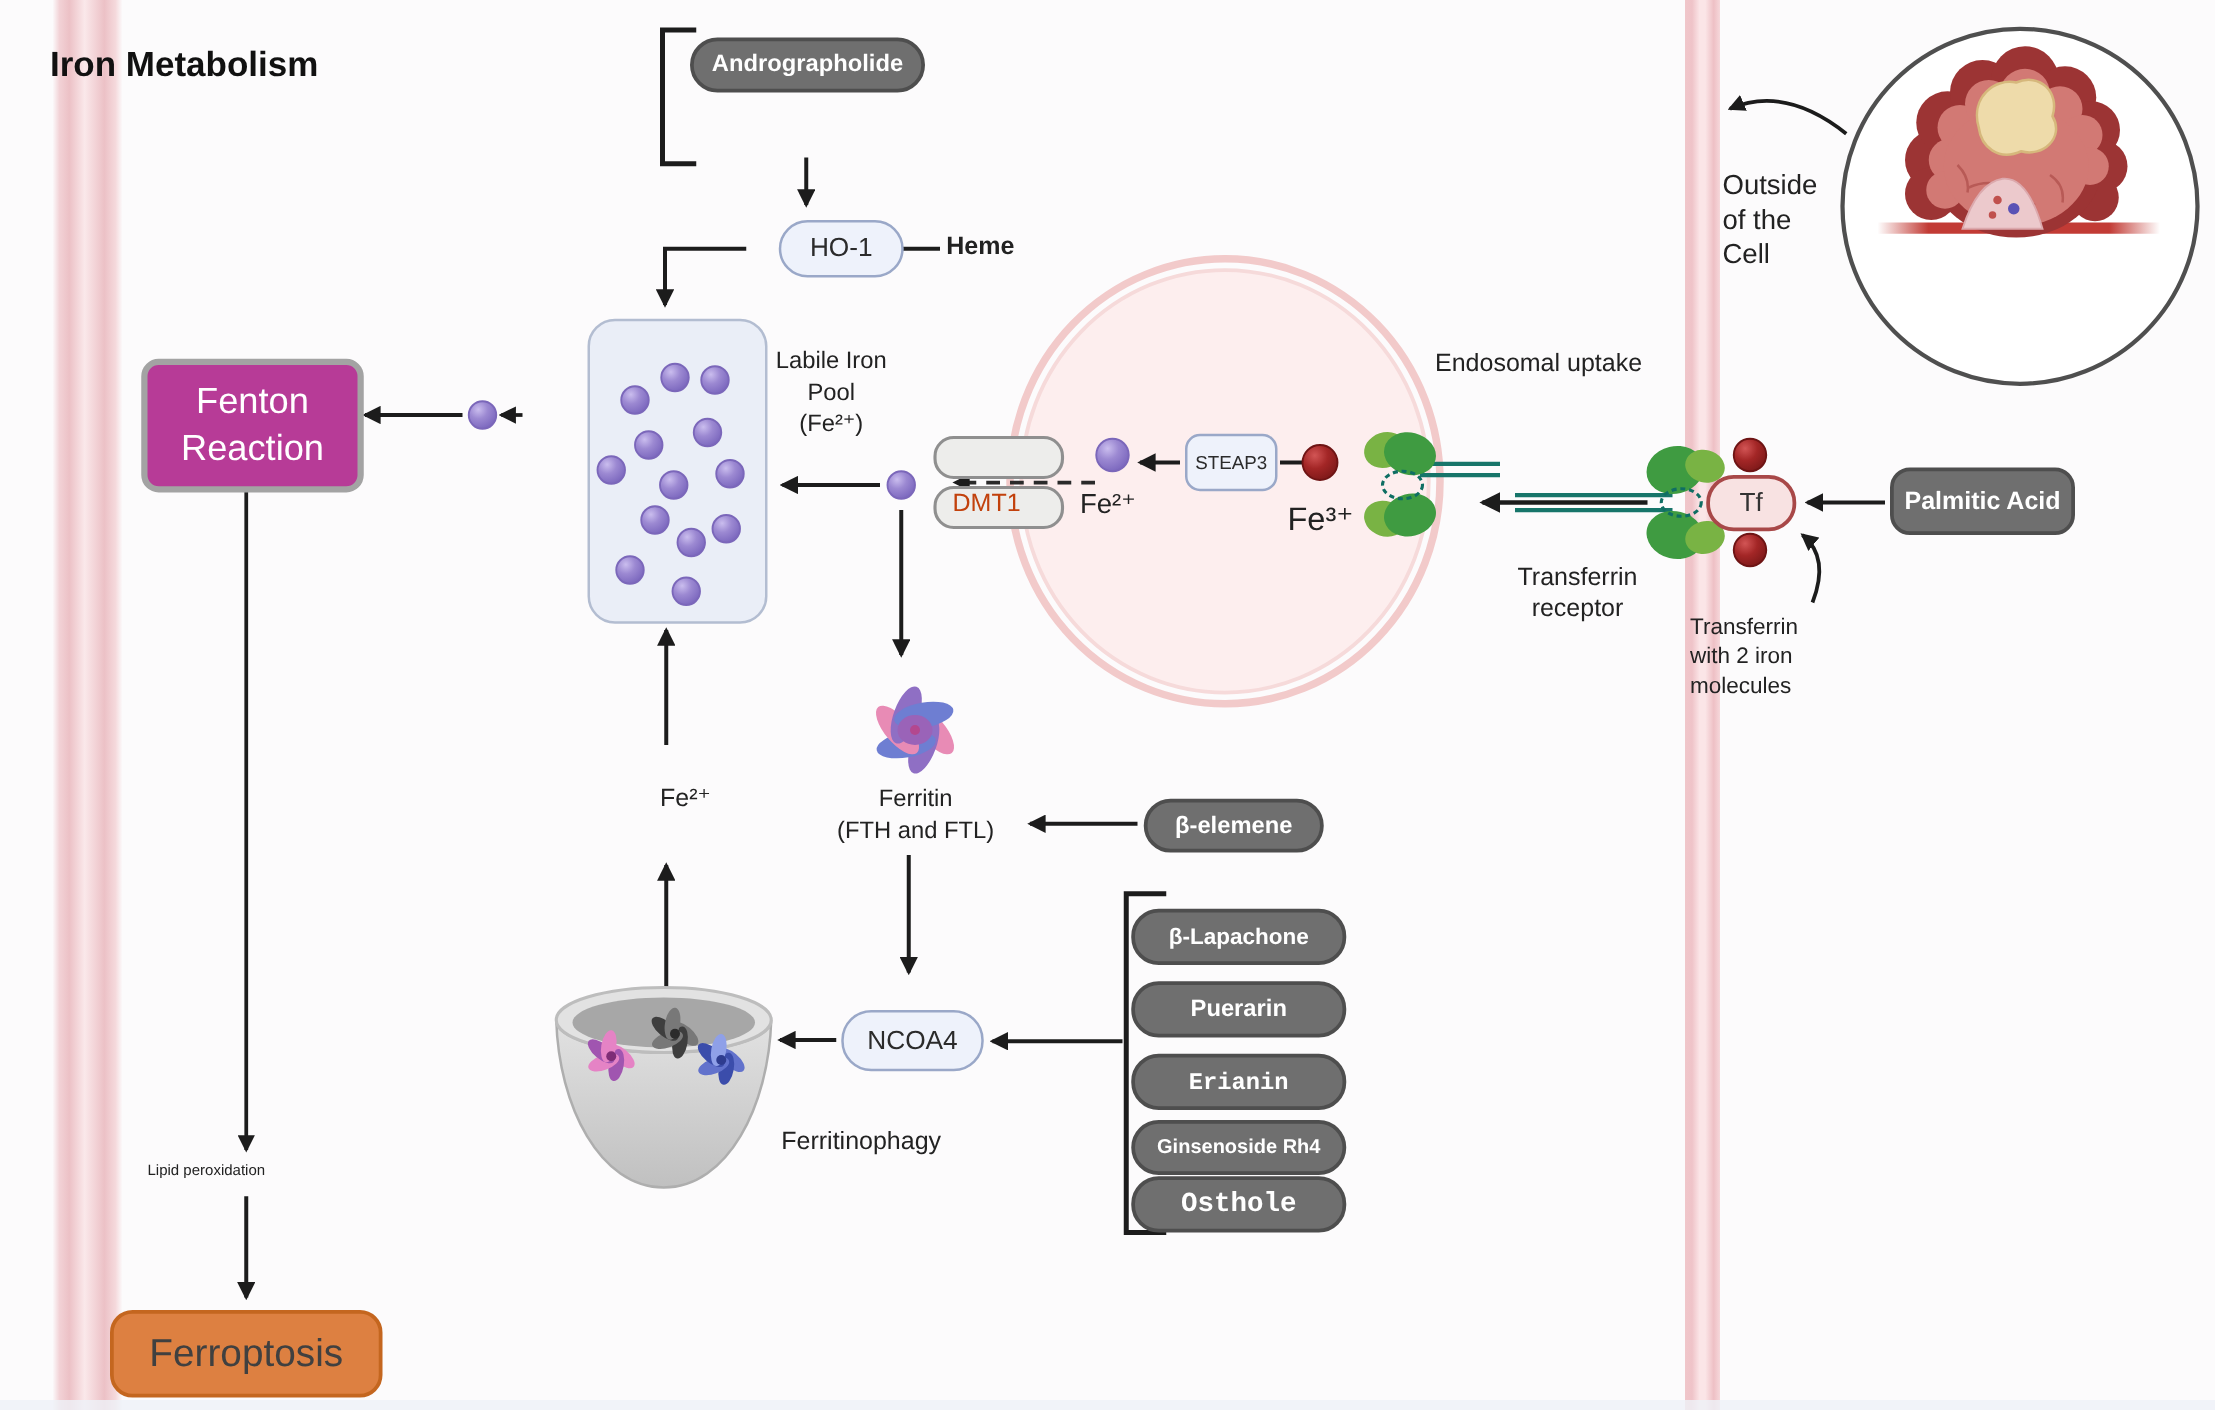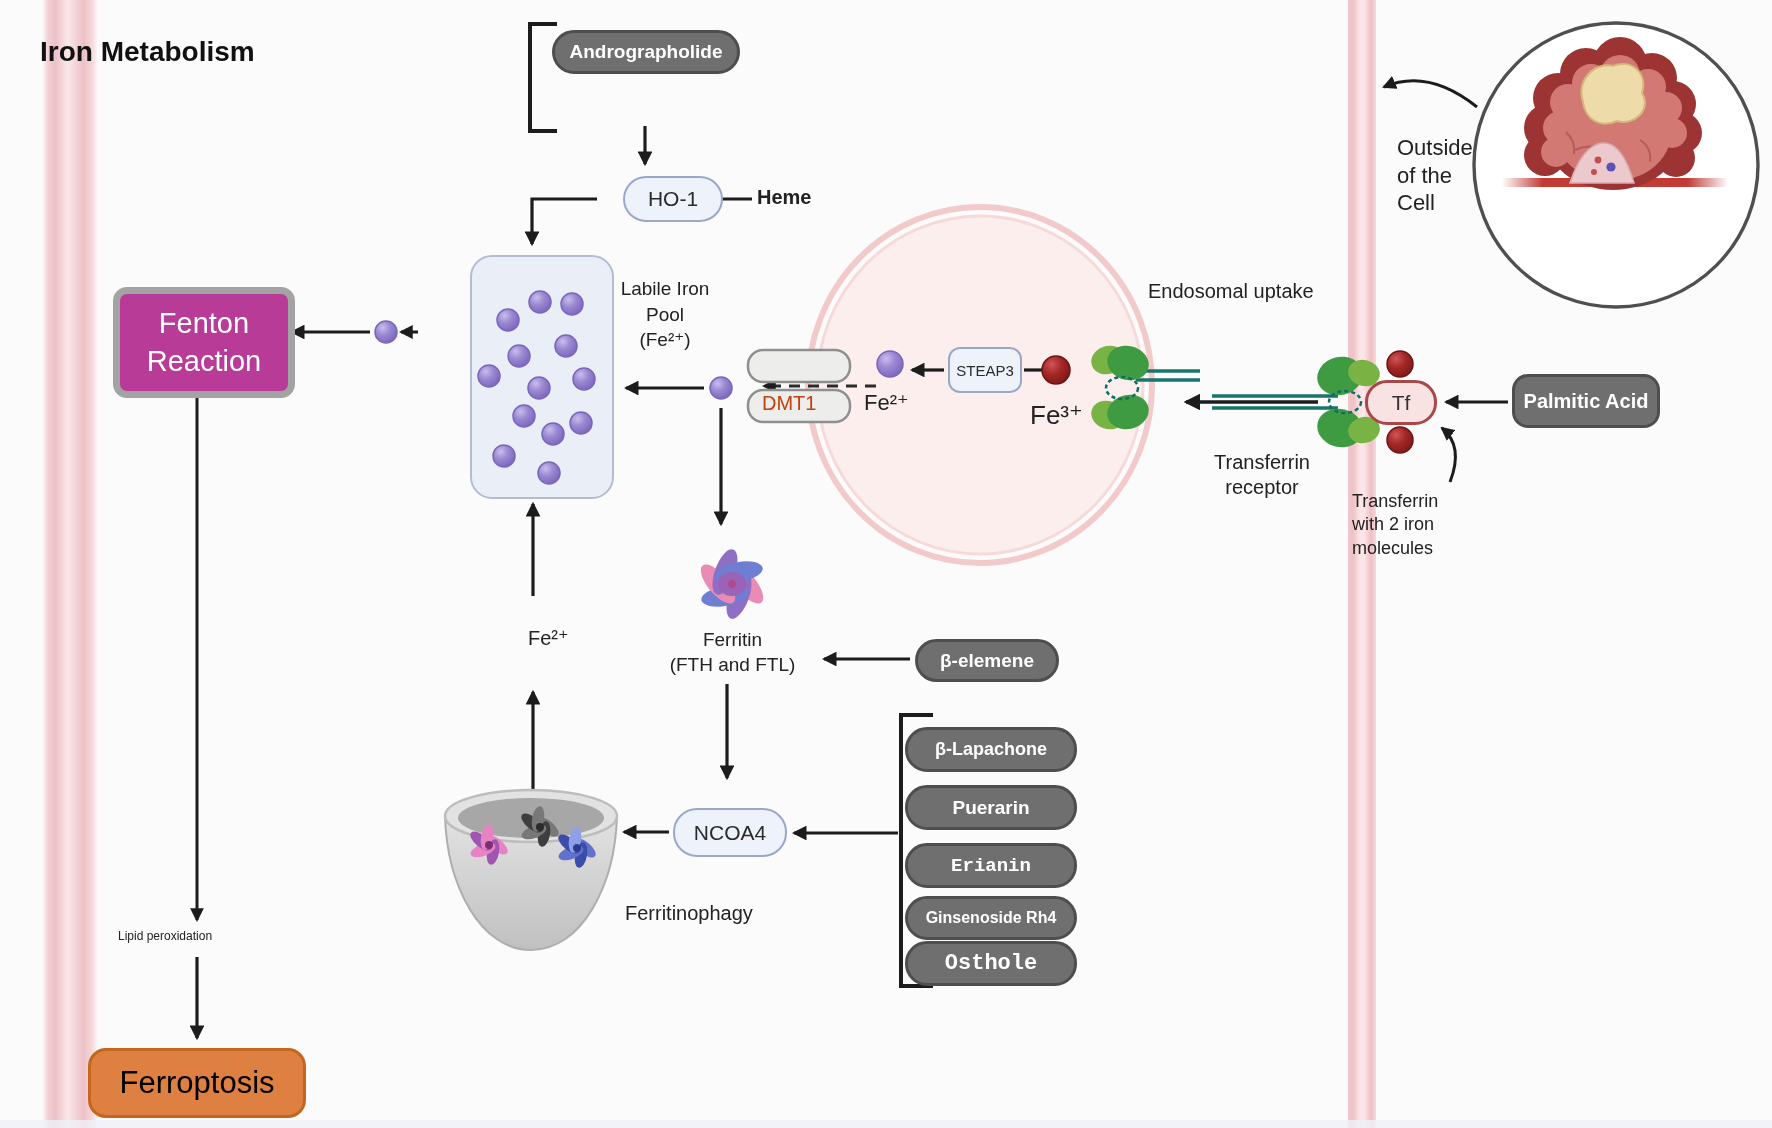--- a/index.html
+++ b/index.html
@@ -14,25 +14,25 @@
     background:linear-gradient(90deg,rgba(246,222,224,0) 0%,#f2d2d6 10%,#ecc1c6 24%,#fae8ea 46%,#ecc1c6 74%,#f5d9dc 90%,rgba(246,222,224,0) 100%);}
   #membrane-right{left:1348px;width:28px;
     background:linear-gradient(90deg,#f0c6ca 0%,#efc3c8 20%,#fbe5e7 42%,#fbe5e7 58%,#eec0c5 82%,#f6d8db 100%);}
   #svg-layer{position:absolute;left:0;top:0;z-index:5;}
   .txt-layer{z-index:10;}
   
   .gray-pill{position:absolute;z-index:10;background:#6f6f6f;border:3px solid #4e4e4e;border-radius:22px;
     color:#fff;font-weight:bold;display:flex;align-items:center;justify-content:center;box-sizing:border-box;}
   .blue-node{position:absolute;z-index:10;background:#eef2fb;border:2.5px solid #9aa8c8;
     color:#2b2b2b;display:flex;align-items:center;justify-content:center;box-sizing:border-box;}
-  #fenton-box{left:113px;top:287px;width:168px;height:97px;background:#b73b97;border:7px solid #a3a3a3;
+  #fenton-box{left:113px;top:287px;width:168px;height:97px;background:#b73b97;border:5px solid #a3a3a3;
     border-radius:14px;color:#fff;font-size:29px;line-height:1.3;z-index:10;
     display:flex;align-items:center;justify-content:center;text-align:center;}
   #ferroptosis-box{left:88px;top:1048px;width:218px;height:70px;background:#dd8041;border:3px solid #c4661f;
-    border-radius:18px;color:#000000;font-size:31px;z-index:10;box-sizing:border-box;
+    border-radius:18px;color:#404040;font-size:31px;z-index:10;box-sizing:border-box;
     display:flex;align-items:center;justify-content:center;}
   #pool-box{left:470px;top:255px;width:140px;height:240px;background:#eaeef7;border:2px solid #b3bdd1;
     border-radius:22px;z-index:4;}
   #tf-node{left:1365px;top:380px;width:72px;height:45px;background:#f8e2e2;border:3px solid #a84848;
     border-radius:22px;color:#333;font-size:21px;z-index:11;}
   .lbl{position:absolute;z-index:10;color:#222;}
 </style>
 </head>
 <body>
 
@@ -252,21 +252,21 @@
   <div class="blue-node" style="left:948px;top:347px;width:74px;height:46px;border-radius:12px;font-size:15px;">STEAP3</div>
   <div class="abs txt-layer lbl" style="left:1030px;top:388px;font-size:26px;margin-top:12px;">Fe³⁺</div>
 
   <div class="abs blue-node" id="tf-node">Tf</div>
   <div class="gray-pill" style="left:1512px;top:374px;width:148px;height:54px;font-size:20px;border-radius:16px;">Palmitic Acid</div>
   <div class="abs txt-layer lbl pre ctr" style="left:1200px;top:450px;width:124px;font-size:20px;line-height:1.25;">Transferrin
 receptor</div>
   <div class="abs txt-layer lbl pre" style="left:1352px;top:490px;width:120px;font-size:18px;line-height:1.3;">Transferrin
 with 2 iron
 molecules</div>
-  <div class="abs txt-layer lbl pre" style="left:1378px;top:134px;width:95px;font-size:22px;line-height:1.25;margin-left:19px;">Outside
+  <div class="abs txt-layer lbl pre" style="left:1378px;top:134px;width:95px;font-size:22px;line-height:1.25;">Outside
 of the
 Cell</div>
 
   <div class="abs txt-layer lbl pre ctr" style="left:655px;top:628px;width:155px;font-size:19px;line-height:1.3;">Ferritin
 (FTH and FTL)</div>
   <div class="gray-pill" style="left:915px;top:639px;width:144px;height:43px;font-size:19px;">β-elemene</div>
   <div class="abs txt-layer lbl" style="left:528px;top:626px;font-size:20px;">Fe²⁺</div>
   <div class="blue-node" style="left:673px;top:808px;width:114px;height:49px;border-radius:24px;font-size:21px;">NCOA4</div>
   <div class="abs txt-layer lbl" style="left:625px;top:902px;font-size:20px;">Ferritinophagy</div>
 

